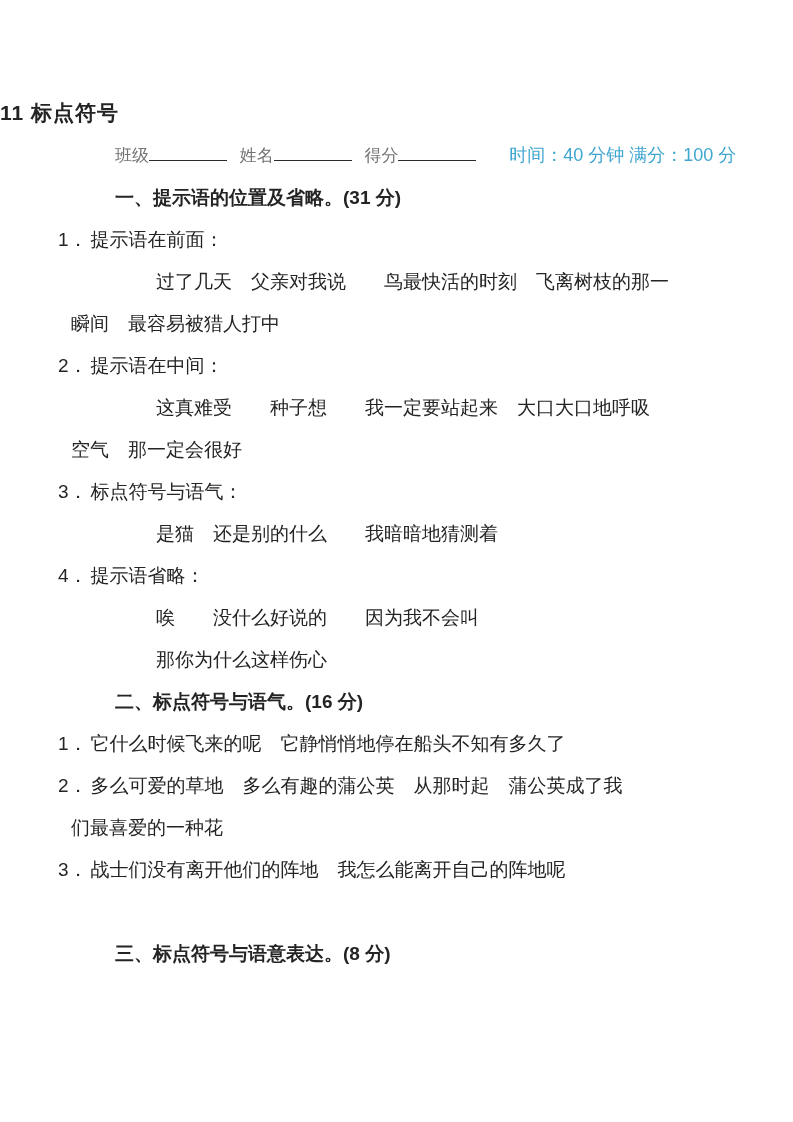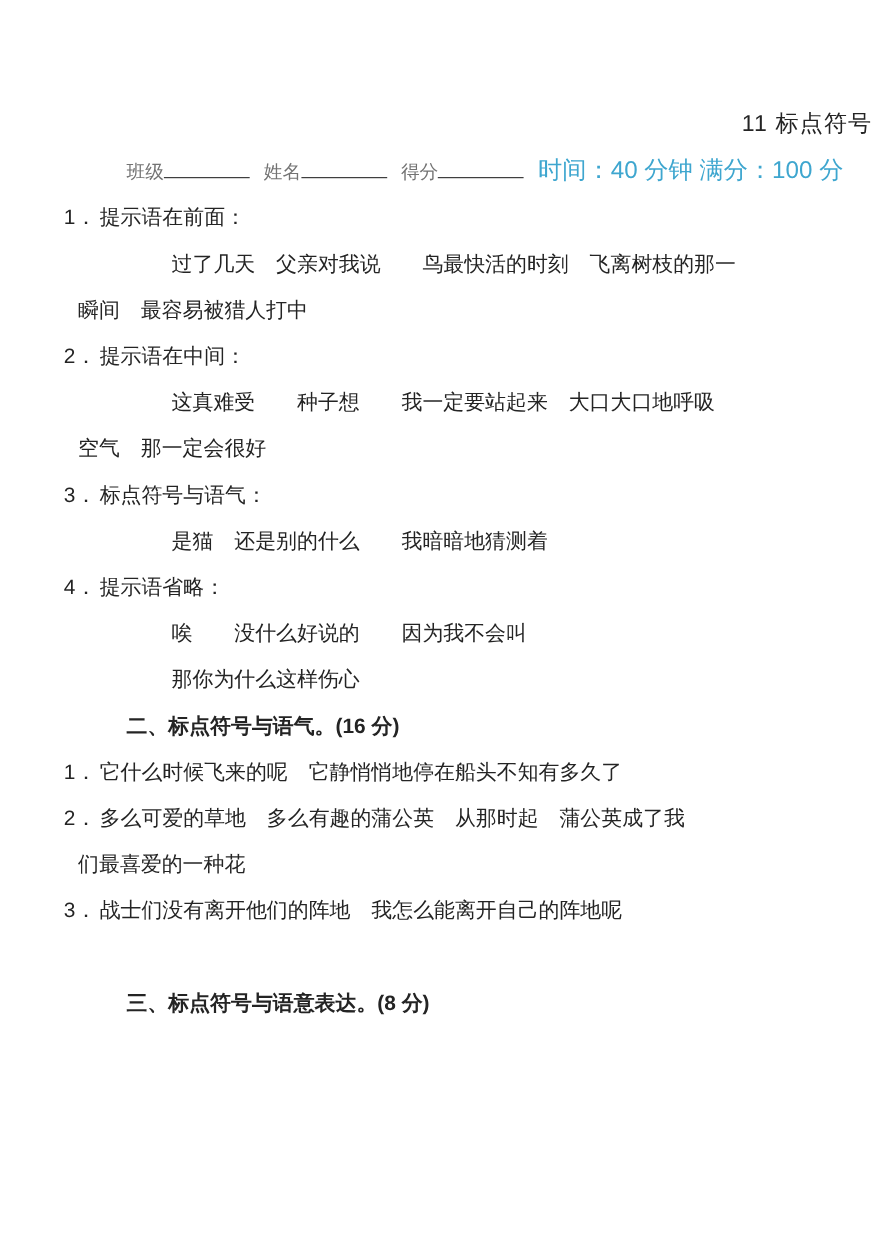--- a/index.html
+++ b/index.html
@@ -8,33 +8,33 @@
     width:793px;height:1122px;
     background:#ffffff;
     box-sizing:border-box;
     padding-top:92px;
     font-family:"Liberation Sans","DejaVu Sans",sans-serif;
     color:#242424;
     overflow:hidden;
   }
   .line{font-size:19px;line-height:42px;white-space:nowrap;}
   .title{
-    font-size:21px;font-weight:400;text-align:right;
+    font-size:21px;font-weight:700;text-align:left;
     line-height:42px;letter-spacing:1px;
   }
   .header-row{
     margin-left:115px;font-size:17px;line-height:42px;white-space:nowrap;
   }
   .header-row .hl{color:#737373;}
   .blank{
     display:inline-block;width:78px;height:15px;
     border-bottom:1.5px solid #2b2b2b;
     margin-right:8px;vertical-align:baseline;
   }
-  .info{font-size:22px;}
+  .info{font-size:18px;margin-left:20px;}
   .sec{margin-left:115px;font-weight:700;}
   .sec-gap{margin-top:42px;}
   .item{margin-left:58px;}
   .item .num{margin-right:3px;}
   .qf{margin-left:156px;}
   .qc{margin-left:71px;}
 </style>
 </head>
 <body>
 
@@ -42,20 +42,21 @@
 
   <div class="title">11  标点符号</div>
 
   <div class="header-row">
     <span class="hl">班级</span><span class="blank"></span>
     <span class="hl">姓名</span><span class="blank"></span>
     <span class="hl">得分</span><span class="blank"></span>
     <span class="info" id="info-text" style="color: rgb(62, 166, 207);">时间：40 分钟 满分：100 分</span>
   </div>
 
+  <div class="line sec">一、提示语的位置及省略。(31 分)</div>
 
   <div class="line item">
     <span class="num">1．</span><span>提示语在前面：</span>
   </div>
   <div class="line qf">过了几天　父亲对我说　　鸟最快活的时刻　飞离树枝的那一</div>
   <div class="line qc">瞬间　最容易被猎人打中</div>
 
   <div class="line item">
     <span class="num">2．</span><span>提示语在中间：</span>
   </div>

